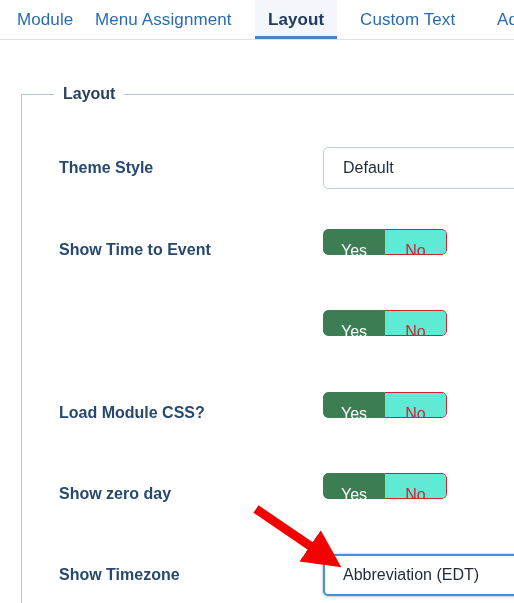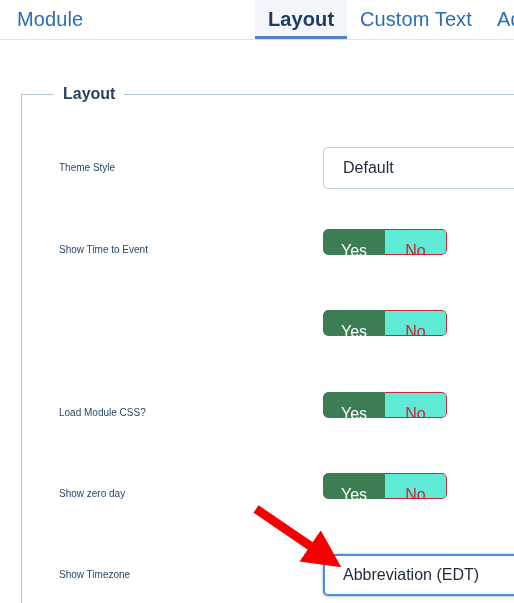--- a/index.html
+++ b/index.html
@@ -40,21 +40,21 @@
     top: 39px;
     width: 514px;
     height: 1px;
     background: #dfe3e8;
   }
   .tab {
     position: absolute;
     top: 0;
     height: 39px;
     line-height: 39px;
-    font-size: 20px;
+    font-size: 17px;
     color: #2a6cb4;
     padding: 0 13px;
     box-sizing: border-box;
     cursor: pointer;
     letter-spacing: 0.1px;
   }
   .tab.active {
     color: #1f3a63;
     font-weight: bold;
     background: #f3f6fa;
@@ -98,23 +98,24 @@
     left: 0;
     width: 514px;
     height: 44px;
   }
   .row-label {
     position: absolute;
     left: 59px;
     top: 0;
     height: 44px;
     line-height: 44px;
-    font-size: 10px;
+    font-size: 16px;
     color: #27486f;
     white-space: nowrap;
+    font-weight: bold;
   }
 
   
   .select {
     position: absolute;
     left: 323px;
     top: 1px;
     width: 210px;            
     height: 42px;
     box-sizing: border-box;
@@ -183,20 +184,21 @@
 </style>
 </head>
 <body>
 
 <div id="screen">
 
   <div class="tabbar">
     <div class="tabbar-rule"></div>
 
     <div class="tab" id="tab-0" style="left: 4px;">Module</div>
+    <div class="tab" id="tab-1" style="left: 82px;">Menu Assignment</div>
     <div class="tab active" id="tab-2" style="left: 255px;">Layout</div>
     <div class="tab" id="tab-3" style="left: 347px;">Custom Text</div>
     <div class="tab" id="tab-4" style="left: 484px;">Ad</div>
   </div>
 
   <div class="fieldset"></div>
   <div class="legend">Layout</div>
 
   <div class="row" id="row-0" style="top: 146px;">
     <div class="row-label">Theme Style</div>

